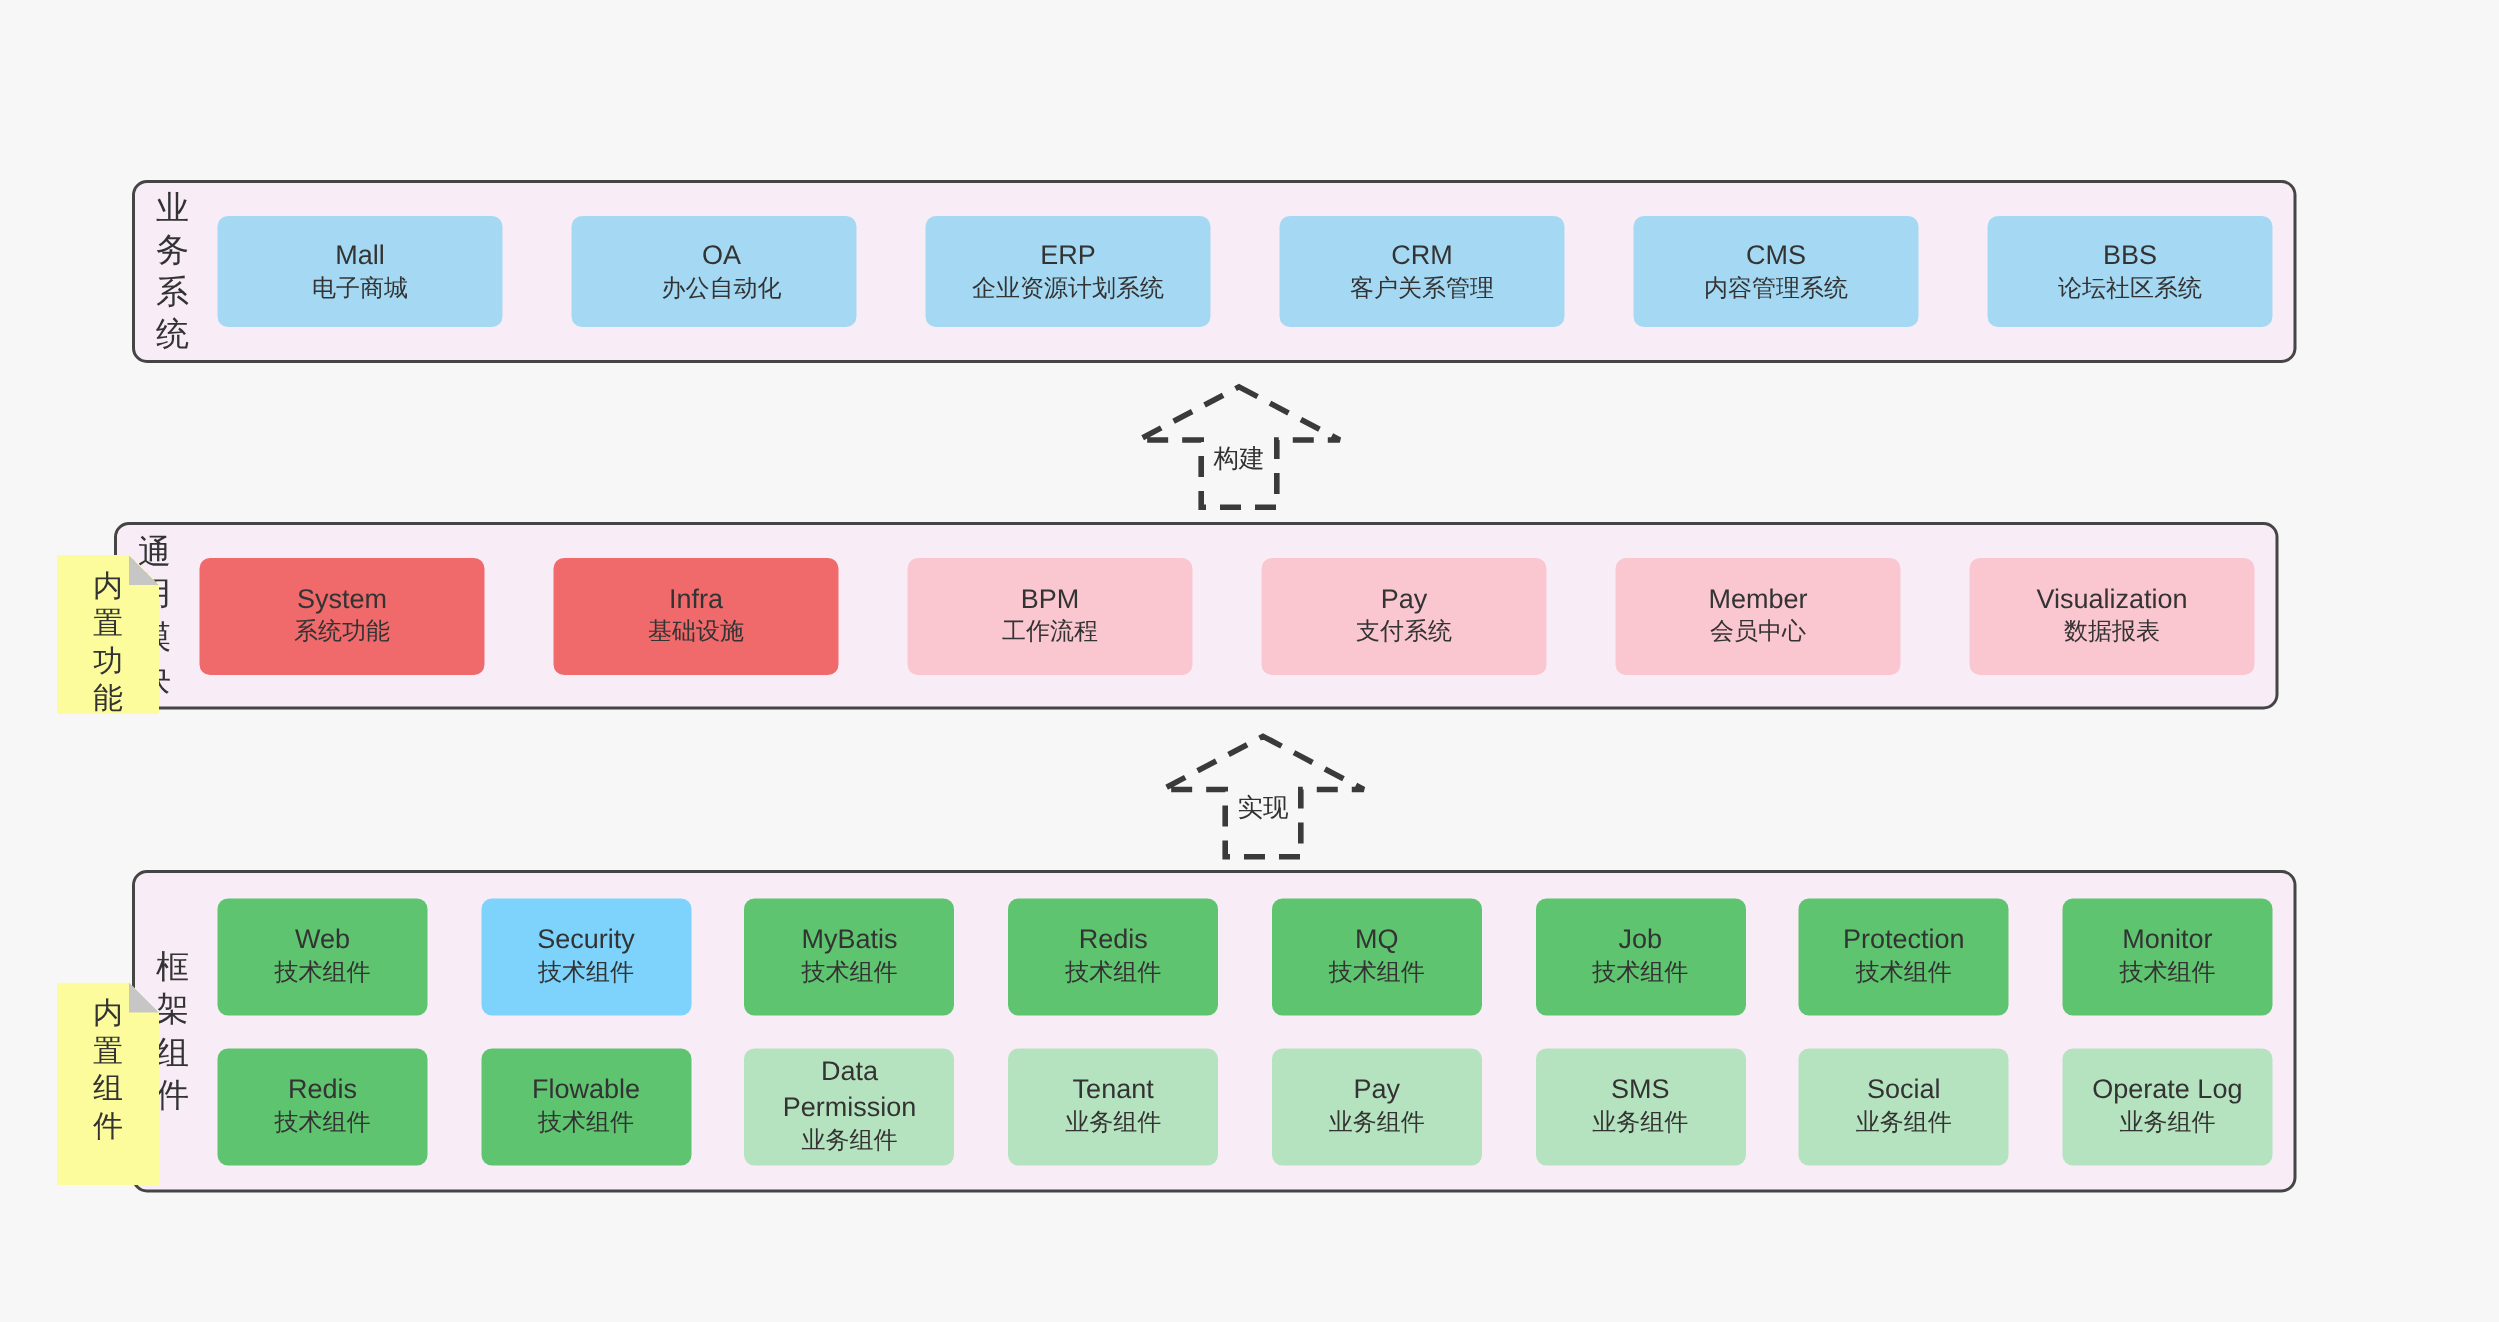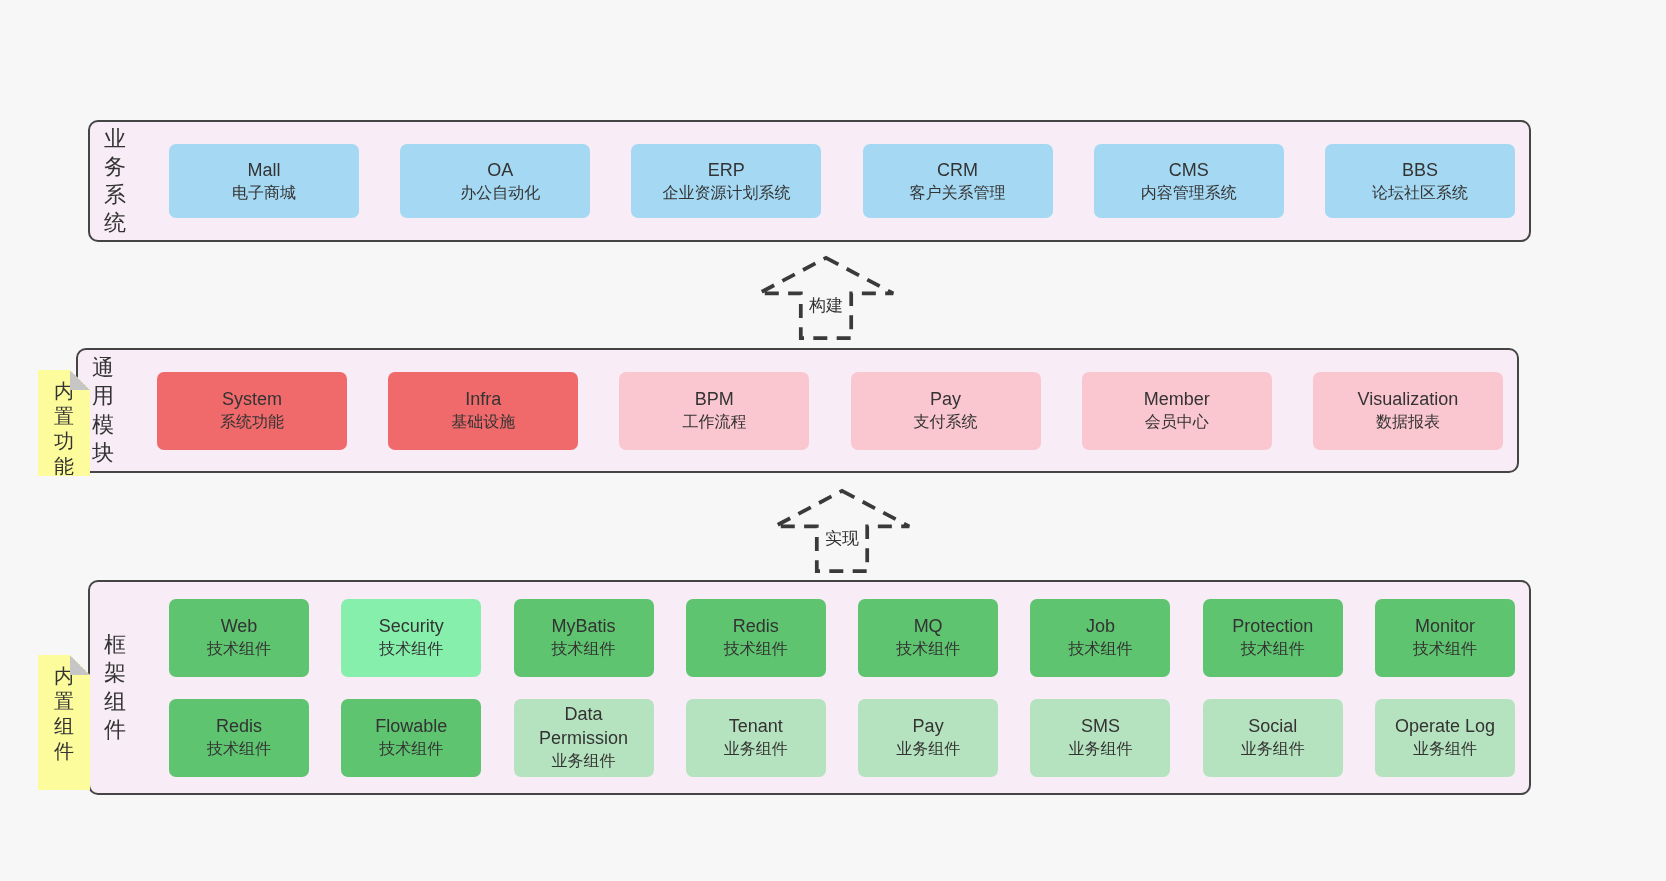--- a/index.html
+++ b/index.html
@@ -15,21 +15,20 @@
   
   .layer{
     position:absolute;
     background:#f8edf6;
     border:2px solid #454545;
     border-radius:10px;
     display:flex;
     align-items:center;
     box-sizing:border-box;
     z-index:1;
-    gap:24px;
   }
   #layer-business{left:88px;top:120px;width:1443px;height:122px;}
   #layer-modules {left:76px;top:348px;width:1443px;height:125px;}
   #layer-components{left:88px;top:580px;width:1443px;height:215px;}
 
   .layer-label{
     margin-left:12px;
     width:26px;
     font-size:22px;
     line-height:1.28;
@@ -61,21 +60,21 @@
   }
   #layer-business .box{width:190px;height:74px;}
   #layer-modules  .box{width:190px;height:78px;}
   #layer-components .box{width:140px;height:78px;}
   .box-en{font-size:18px;line-height:1.3;}
   .box-zh{font-size:16px;line-height:1.35;}
 
   
   .note{
     position:absolute;
-    width:52px;
+    width:68px;
     background:#fcfc9d;
     z-index:3;
     clip-path:polygon(0 0,calc(100% - 20px) 0,100% 20px,100% 100%,0 100%);
     display:flex;
     justify-content:center;
     box-shadow:1px 1px 2px rgba(0,0,0,0.15);
   }
   #note-modules{left:38px;top:370px;height:106px;}
   #note-components{left:38px;top:655px;height:135px;}
   .note-fold{
@@ -196,21 +195,21 @@
   </div>
 
   <section class="layer" id="layer-components">
     <div class="layer-label">框架组件</div>
     <div class="rows">
         <div class="box-row">
           <div class="box" style="background: rgb(94, 196, 111);">
             <div class="box-en">Web</div>
             <div class="box-zh">技术组件</div>
           </div>
-          <div class="box" style="background: #86efac; text-align: right;">
+          <div class="box" style="background: #7dd3fc; text-align: right;">
             <div class="box-en">Security</div>
             <div class="box-zh">技术组件</div>
           </div>
           <div class="box" style="background: rgb(94, 196, 111);">
             <div class="box-en">MyBatis</div>
             <div class="box-zh">技术组件</div>
           </div>
           <div class="box" style="background: rgb(94, 196, 111);">
             <div class="box-en">Redis</div>
             <div class="box-zh">技术组件</div>

